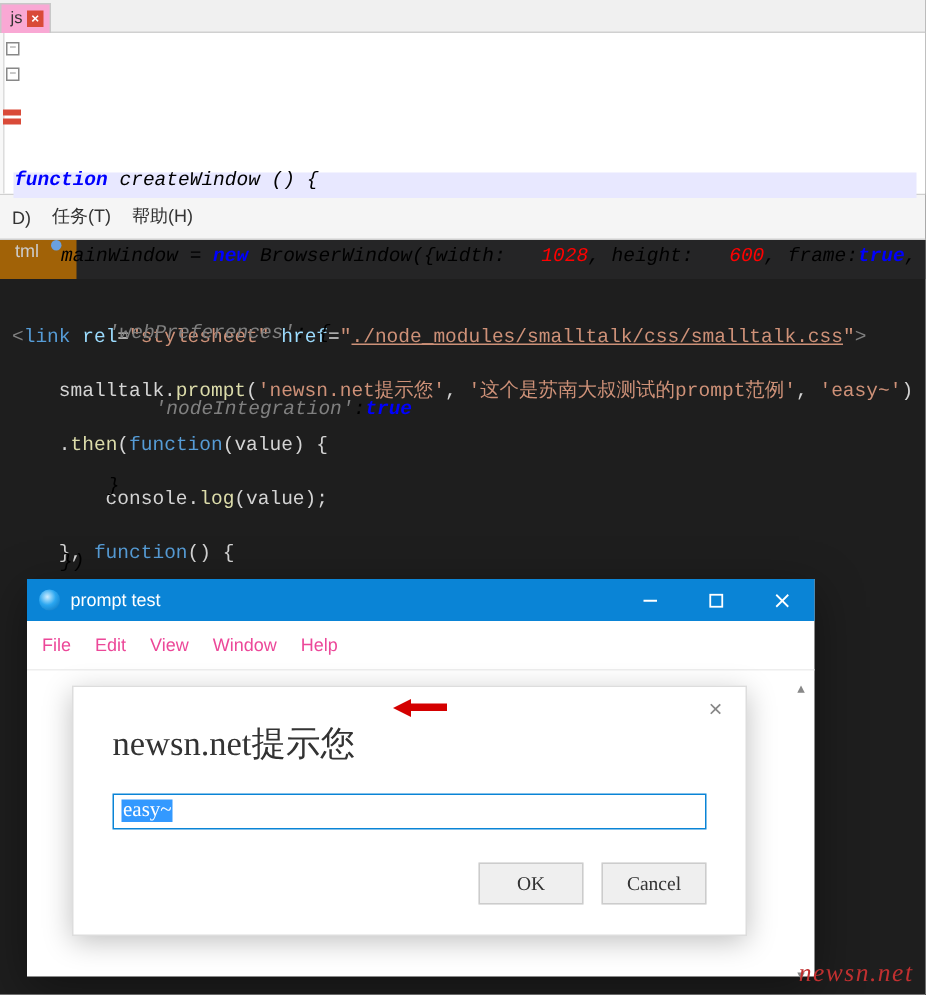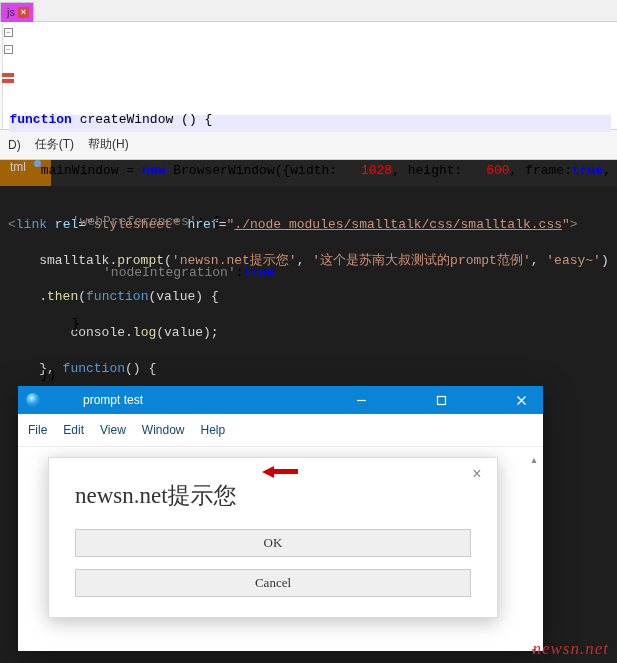--- a/index.html
+++ b/index.html
@@ -24,21 +24,21 @@
     height: 22px;
     background: #f0f0f0;
     border-bottom: 1px solid #d0d0d0;
     display: flex;
     align-items: center;
   }
   .tab {
     display: flex; align-items: center;
     height: 20px;
     padding: 0 4px 0 6px;
-    background: #d946ef;
+    background: #f9a8d4;
     border: 1px solid #c8c8c8;
     border-bottom: none;
     font-size: 11px;
     font-family: Arial, sans-serif;
     color: #333;
     position: relative; top: 1px;
   }
   .tab .close-x {
     margin-left: 3px;
     width: 11px; height: 11px;
@@ -75,20 +75,21 @@
     background: #d94a38;
   }
   .code-lines {
     flex: 1;
     padding: 4px 6px;
     font-size: 13px;
     line-height: 17px;
     white-space: pre;
     color: #000;
     position: relative;
+    font-style: italic;
   }
   .hl-line {
     position: absolute;
     left: 0; right: 0;
     height: 17px;
     background: #e8e8ff;
     z-index: 0;
   }
   .code-lines > div { position: relative; z-index: 1; }
   .kw-blue { color: #0000ff; font-weight: bold; }
@@ -178,41 +179,40 @@
     box-shadow: 0 8px 30px rgba(0,0,0,0.4);
     font-family: "Microsoft YaHei", Arial, sans-serif;
   }
   .titlebar {
     height: 28px;
     background: #0a84d6;
     display: flex; align-items: center;
     color: #fff;
     font-size: 12px;
     padding: 0 0 0 8px;
-    gap: 36px;
   }
   .titlebar .app-icon {
     width: 14px; height: 14px;
     border-radius: 50%;
     background: radial-gradient(circle at 40% 35%, #cfeeff 0%, #2aa6f0 45%, #0a6fb8 100%);
     margin-right: 7px;
   }
   .titlebar .title-text { flex: 1; }
   .win-btn {
     width: 44px; height: 28px;
     display: flex; align-items: center; justify-content: center;
   }
   .win-btn svg { width: 11px; height: 11px; }
 
   .app-menu {
     height: 22px;
     display: flex; align-items: center;
     padding: 16px 10px;
     font-size: 12px;
-    color: #0c4a6e;
+    color: #ec4899;
     gap: 16px;
     border-bottom: 1px solid #eee;
   }
   .app-body { position: relative; height: calc(100% - 50px); }
   .app-body .scrollbar {
     position: absolute; right: 2px; top: 4px; bottom: 4px;
     width: 14px;
   }
   .scrollbar .up, .scrollbar .down {
     width:14px; height:16px;
@@ -248,21 +248,21 @@
     font-size: 14px;
     color: #333;
     margin-bottom: 6px;
     font-family: Georgia, "Times New Roman", "Microsoft YaHei", serif;
   }
   .input-selection {
     background: #3399ff; color: #fff;
     padding: 0 1px;
   }
   .btn-row {
-    display: flex; justify-content: flex-end; gap: 12px; flex-direction: column;
+    display: flex; justify-content: flex-end; gap: 12px;
   }
   .btn-row button {
     min-width: 70px;
     padding: 5px 14px;
     background: #efefef;
     border: 1px solid #ccc;
     font-size: 13px;
     font-family: Georgia, "Times New Roman", serif;
     color: #333;
   }
@@ -362,20 +362,23 @@
     <span>Help</span>
   </div>
   <div class="app-body">
     <div class="scrollbar">
       <div class="up">▴</div>
       <div class="down">▾</div>
     </div>
     <div class="inner-dialog">
       <div class="close-btn">×</div>
       <h3>newsn.net提示您</h3>
+      <div>
+        <div style="border:1px solid #0a84d6;padding:3px 5px;font-size:14px;font-family:Georgia,'Times New Roman',serif;margin-bottom:22px;"><span class="input-selection">easy~</span></div>
+      </div>
       <div class="btn-row">
         <button>OK</button>
         <button>Cancel</button>
       </div>
     </div>
   </div>
 </div>
 
 <div class="watermark">newsn.net</div>
 

